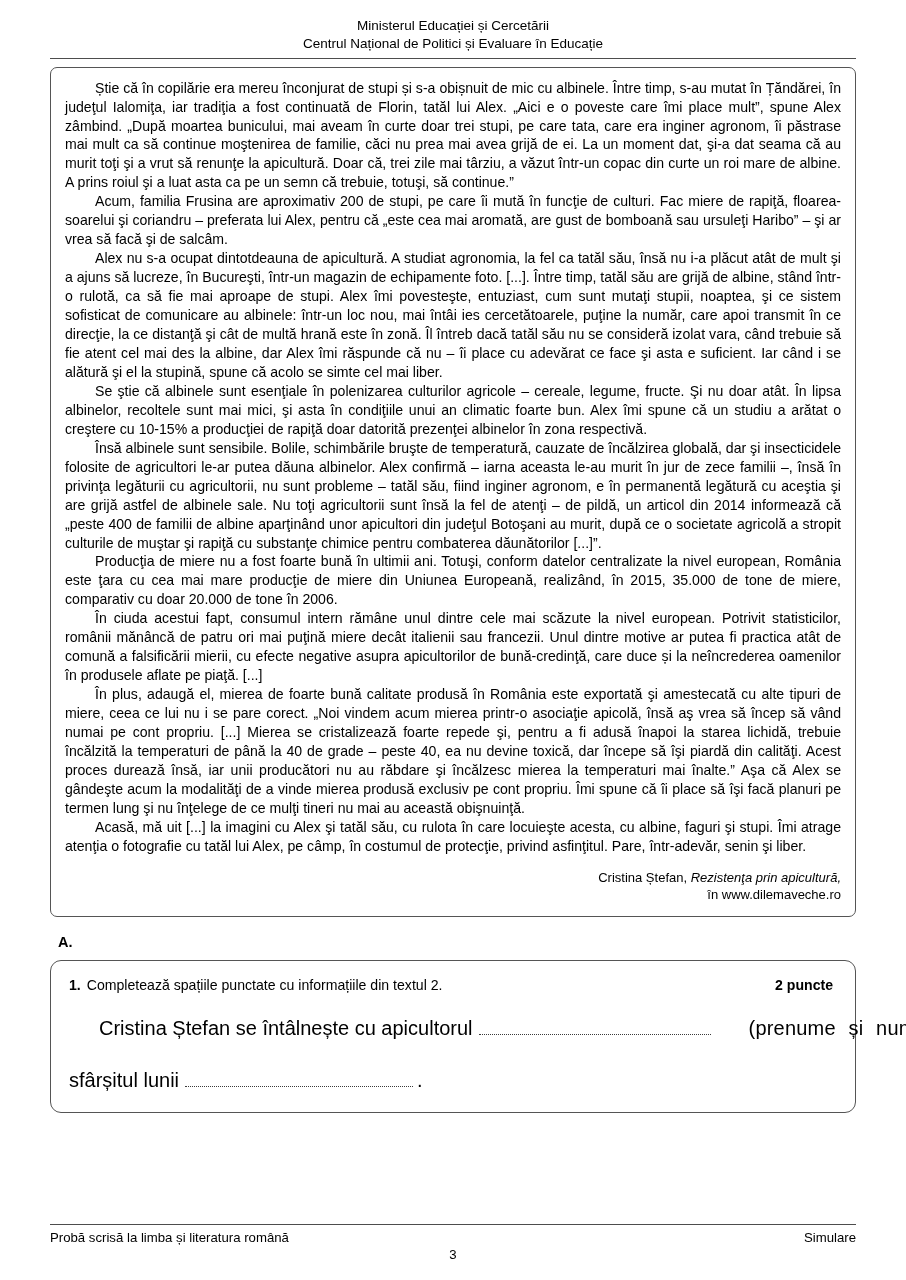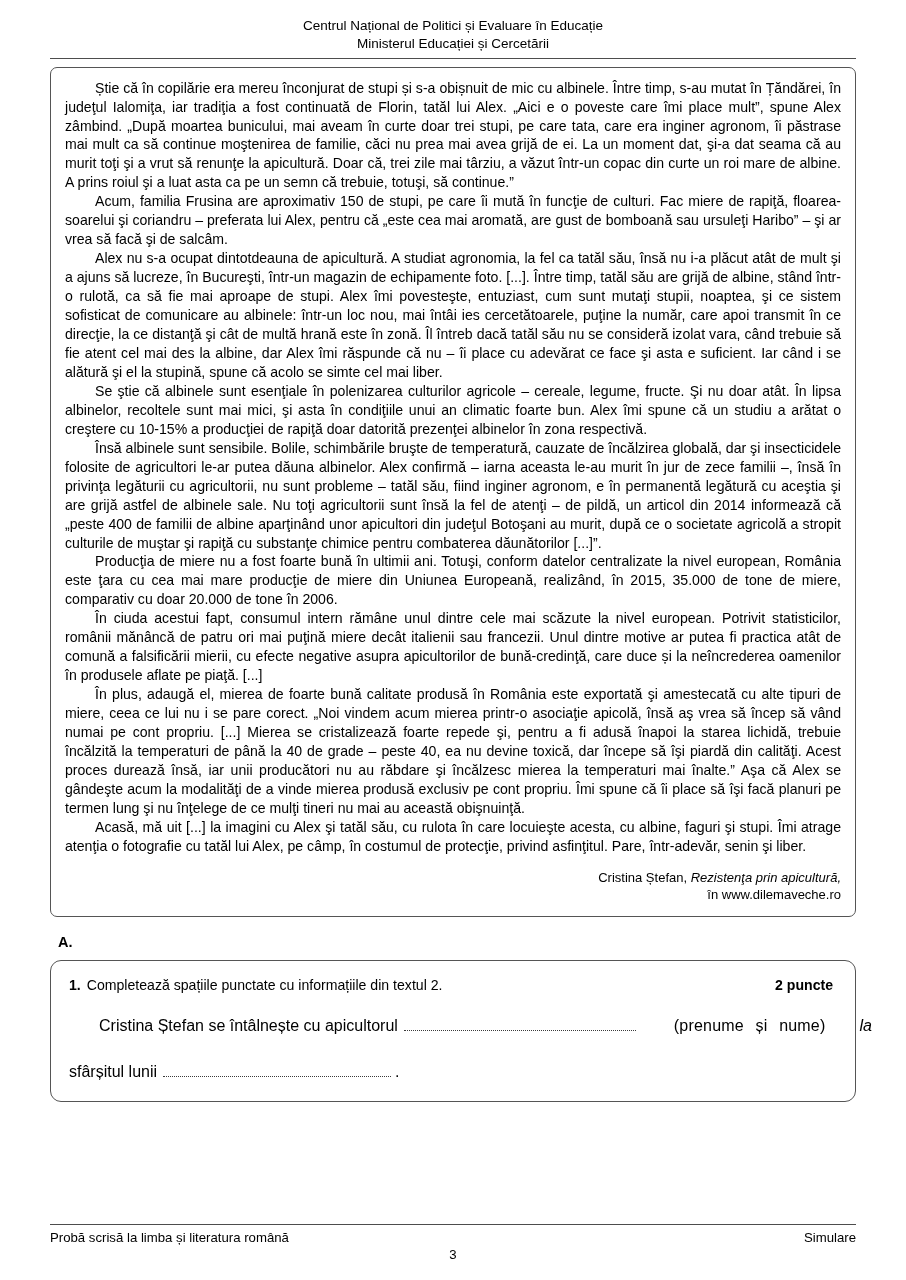--- a/index.html
+++ b/index.html
@@ -105,21 +105,21 @@
     font-weight: bold;
   }
   .ex-points {
     font-weight: bold;
     white-space: nowrap;
     padding-right: 4px;
   }
 
   .ex-body {
     margin-top: 22px;
-    font-size: 16px;
+    font-size: 20px;
     line-height: 1.35;
   }
   .fill-line-1 {
     display: flex;
     align-items: baseline;
     white-space: nowrap;
   }
   .fill-line-1 .lead-in {
     padding-left: 30px;
   }
@@ -177,28 +177,28 @@
     font-size: 13.2px;
     padding-top: 2px;
   }
 </style>
 </head>
 <body>
 
 <div class="page">
 
   <div class="doc-header">
+    <span class="hline">Ministerul Educației și Cercetării</span>
     <span class="hline">Centrul Național de Politici și Evaluare în Educație</span>
-    <span class="hline">Ministerul Educației și Cercetării</span>
   </div>
   <div class="header-rule"></div>
 
   <div class="text-box">
     <p class="para">Știe că în copilărie era mereu înconjurat de stupi și s-a obișnuit de mic cu albinele. Între timp, s-au mutat în Țăndărei, în judeţul Ialomiţa, iar tradiţia a fost continuată de Florin, tatăl lui Alex. „Aici e o poveste care îmi place mult”, spune Alex zâmbind. „După moartea bunicului, mai aveam în curte doar trei stupi, pe care tata, care era inginer agronom, îi păstrase mai mult ca să continue moştenirea de familie, căci nu prea mai avea grijă de ei. La un moment dat, şi-a dat seama că au murit toţi şi a vrut să renunţe la apicultură. Doar că, trei zile mai târziu, a văzut într-un copac din curte un roi mare de albine. A prins roiul şi a luat asta ca pe un semn că trebuie, totuşi, să continue.”</p>
-    <p class="para">Acum, familia Frusina are aproximativ 150 de stupi, pe care îi mută în funcţie de culturi. Fac miere de rapiţă, floarea-soarelui şi coriandru – preferata lui Alex, pentru că „este cea mai aromată, are gust de bomboană sau ursuleţi Haribo” – şi ar vrea să facă şi de salcâm.</p>
+    <p class="para">Acum, familia Frusina are aproximativ 200 de stupi, pe care îi mută în funcţie de culturi. Fac miere de rapiţă, floarea-soarelui şi coriandru – preferata lui Alex, pentru că „este cea mai aromată, are gust de bomboană sau ursuleţi Haribo” – şi ar vrea să facă şi de salcâm.</p>
     <p class="para">Alex nu s-a ocupat dintotdeauna de apicultură. A studiat agronomia, la fel ca tatăl său, însă nu i-a plăcut atât de mult şi a ajuns să lucreze, în Bucureşti, într-un magazin de echipamente foto. [...]. Între timp, tatăl său are grijă de albine, stând într-o rulotă, ca să fie mai aproape de stupi. Alex îmi povesteşte, entuziast, cum sunt mutaţi stupii, noaptea, şi ce sistem  sofisticat de comunicare au albinele: într-un loc nou, mai întâi ies cercetătoarele, puţine la număr, care apoi transmit în ce direcţie, la ce distanţă şi cât de multă hrană este în zonă. Îl întreb dacă tatăl său nu se consideră izolat vara, când trebuie să fie atent cel mai des la albine, dar Alex îmi răspunde că nu – îi place cu adevărat ce face şi asta e suficient. Iar când i se alătură şi el la stupină, spune că acolo se simte cel mai liber.</p>
     <p class="para">Se ştie că albinele sunt esenţiale în polenizarea culturilor agricole – cereale, legume, fructe. Şi nu doar atât. În lipsa albinelor, recoltele sunt mai mici, şi asta în condiţiile unui an climatic foarte bun. Alex îmi spune că un studiu a arătat o creştere cu 10-15% a producţiei de rapiţă doar datorită prezenţei albinelor în zona respectivă.</p>
     <p class="para">Însă albinele sunt sensibile. Bolile, schimbările bruşte de temperatură, cauzate de încălzirea globală, dar şi insecticidele folosite de agricultori le-ar putea dăuna albinelor. Alex confirmă – iarna aceasta le-au murit în jur de zece familii –, însă în privinţa legăturii cu agricultorii, nu sunt probleme – tatăl său, fiind inginer agronom, e în permanentă legătură cu aceştia şi are grijă astfel de albinele sale. Nu toţi agricultorii sunt însă la fel de atenţi – de pildă, un articol din 2014 informează că „peste 400 de familii de albine aparţinând unor apicultori din judeţul Botoşani au murit, după ce o societate agricolă a stropit culturile de muştar şi rapiţă cu substanţe chimice pentru combaterea dăunătorilor [...]”.</p>
     <p class="para">Producţia de miere nu a fost foarte bună în ultimii ani. Totuşi, conform datelor centralizate la nivel european, România este ţara cu cea mai mare producţie de miere din Uniunea Europeană, realizând, în 2015, 35.000 de tone de miere, comparativ cu doar 20.000 de tone în 2006.</p>
     <p class="para">În ciuda acestui fapt, consumul intern rămâne unul dintre cele mai scăzute la nivel european. Potrivit statisticilor, românii mănâncă de patru ori mai puţină miere decât italienii sau francezii. Unul dintre motive ar putea fi practica atât de comună a falsificării mierii, cu efecte negative asupra apicultorilor de bună-credinţă, care duce și la neîncrederea oamenilor în produsele aflate pe piaţă. [...]</p>
     <p class="para">În plus, adaugă el, mierea de foarte bună calitate produsă în România este exportată şi amestecată cu alte tipuri de miere, ceea ce lui nu i se pare corect. „Noi vindem acum mierea printr-o asociaţie apicolă, însă aş vrea să încep să vând numai pe cont propriu. [...] Mierea se cristalizează foarte repede şi, pentru a fi adusă înapoi la starea lichidă, trebuie încălzită la temperaturi de până la 40 de grade – peste 40, ea nu devine toxică, dar începe să îşi piardă din calităţi. Acest proces durează însă, iar unii producători nu au răbdare şi încălzesc mierea la temperaturi mai înalte.” Aşa că Alex se gândeşte acum la modalităţi de a vinde mierea produsă exclusiv pe cont propriu. Îmi spune că îi place să îşi facă planuri pe termen lung şi nu înţelege de ce mulţi tineri nu mai au această obişnuinţă.</p>
     <p class="para">Acasă, mă uit [...] la imagini cu Alex şi tatăl său, cu rulota în care locuieşte acesta, cu albine, faguri şi stupi. Îmi atrage atenţia o fotografie cu tatăl lui Alex, pe câmp, în costumul de protecţie, privind asfinţitul. Pare, într-adevăr, senin şi liber.</p>
 
     <div class="attribution">
       <span class="attr-line"><span>Cristina Ștefan, </span><span class="title-italic">Rezistenţa prin apicultură,</span></span>

